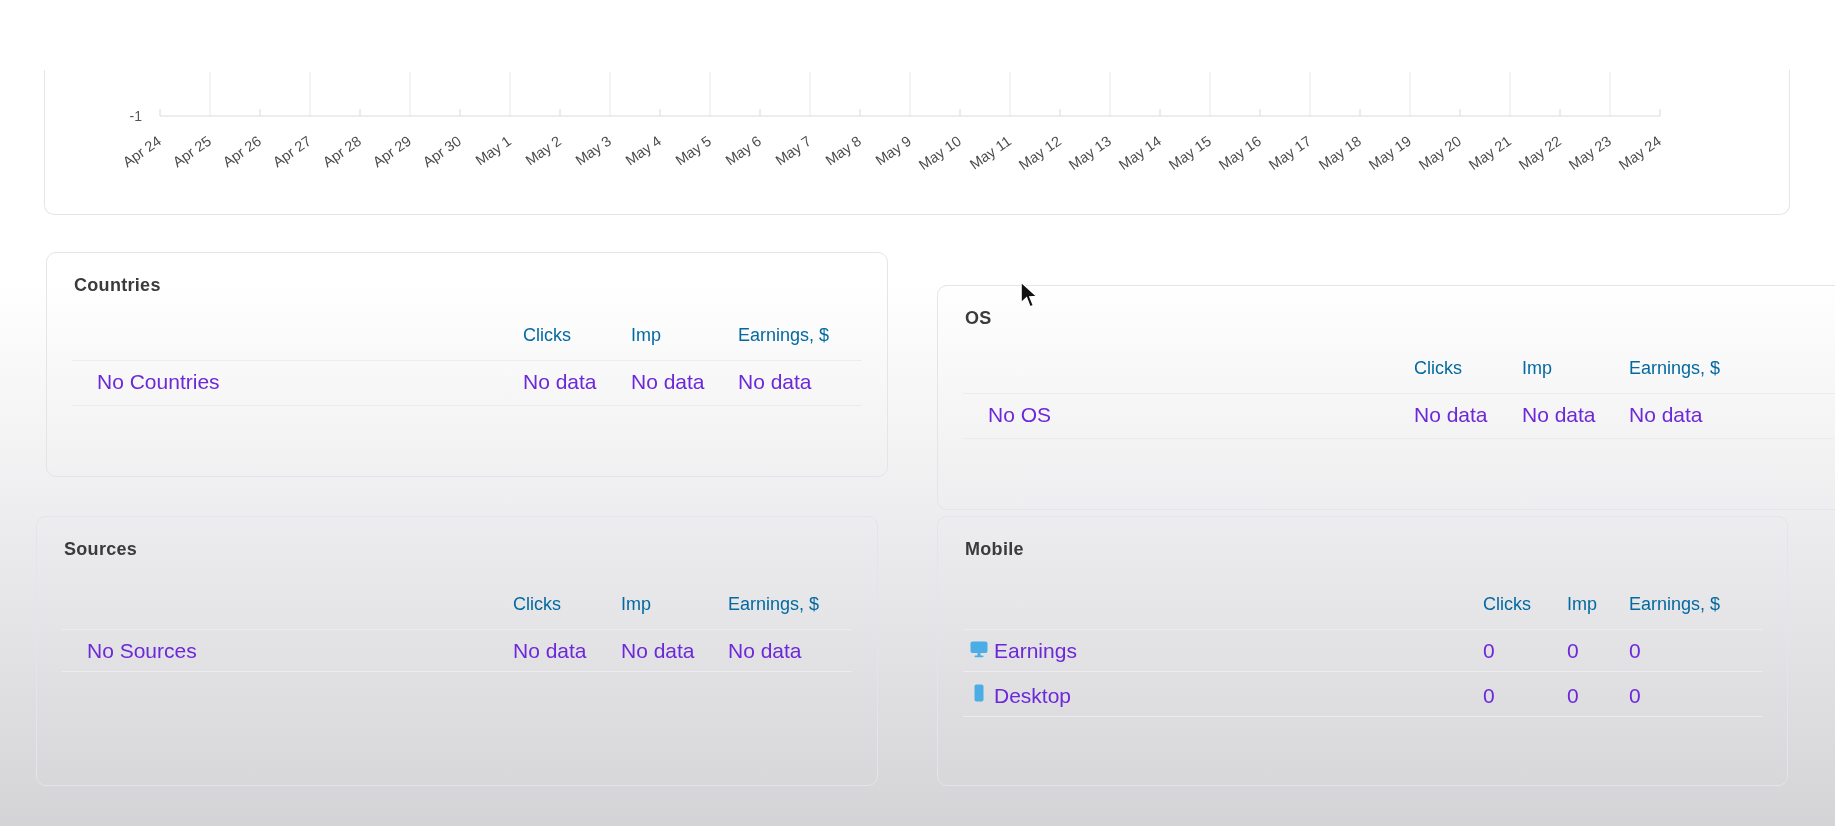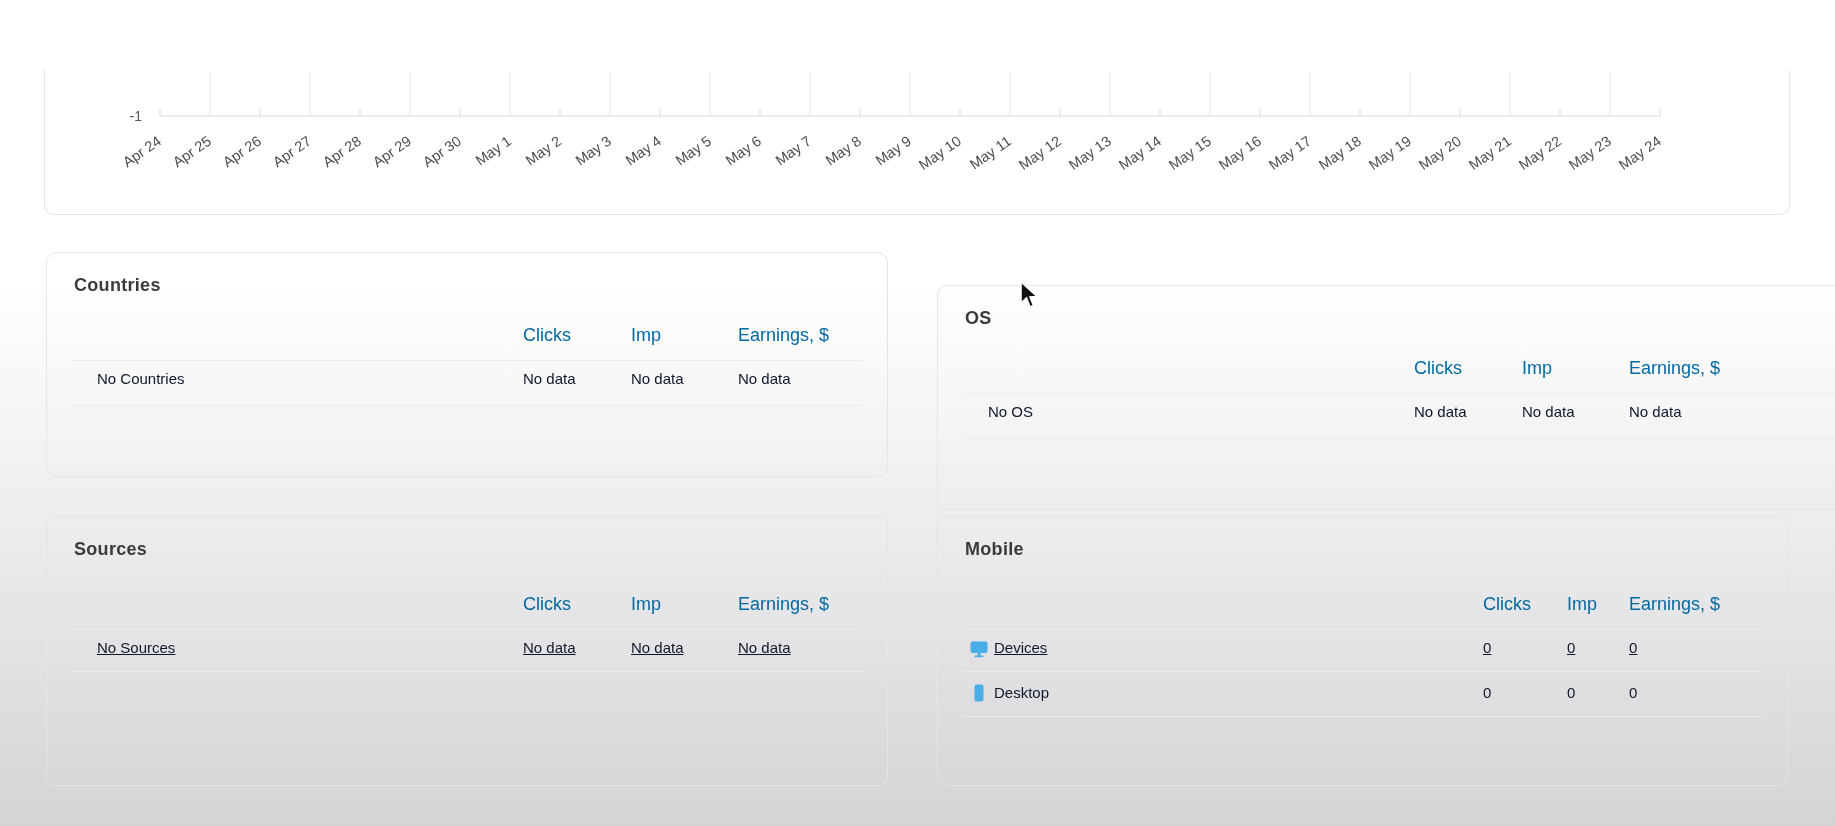--- a/index.html
+++ b/index.html
@@ -14,33 +14,33 @@
     border-radius:10px;
     background:transparent;
     box-sizing:border-box;
   }
   #chart-card{
     left:44px;top:70px;width:1746px;height:145px;
     border-top:none;border-radius:0 0 10px 10px;
   }
   #countries-card{left:46px;top:252px;width:842px;height:225px;}
   #os-card{left:937px;top:252px;width:1009px;height:225px;margin-top:33px;}
-  #sources-card{left:46px;top:516px;width:842px;height:270px;}
+  #sources-card{left:36px;top:516px;width:842px;height:270px;}
   #devices-card{left:937px;top:516px;width:851px;height:270px;}
   .card-title{
     position:absolute;left:27px;top:22px;
     font-size:18px;font-weight:700;color:#3b3b3b;letter-spacing:0.3px;
   }
   .cell{position:absolute;white-space:nowrap;}
   .hdr{font-size:18px;font-weight:400;color:#0369a1;}
   .t1 .hdr{top:72px;}
   .t2 .hdr{top:77px;}
-  .rowtxt{font-size:15px;color:#0f172a;}
+  .rowtxt{font-size:21px;color:#6d28d9;}
   .t1 .r1{top:117px;}
-  .t2 .r1{top:122px;text-decoration:underline;}
+  .t2 .r1{top:122px;}
   .t2 .r2{top:167px;}
   .col-name{left:50px;}
   .col-clicks{left:476px;}
   .col-imp{left:584px;}
   .col-earn{left:691px;}
   .dev .col-clicks{left:545px;}
   .dev .col-imp{left:629px;}
   .dev .col-earn{left:691px;}
   .divider{position:absolute;left:25px;right:25px;height:1px;background:#ebebf0;}
   .t1 .d1{top:107px;}
@@ -178,21 +178,21 @@
   <div class="cell hdr col-imp">Imp</div>
   <div class="cell hdr col-earn">Earnings, $</div>
   <div class="divider d1"></div>
 
   <div>
     <svg class="row-icon i1" viewBox="0 0 20 20">
       <rect x="1.5" y="2.5" width="17" height="11.5" rx="2" fill="#4aade6"></rect>
       <rect x="8.5" y="14" width="3" height="3" fill="#4aade6"></rect>
       <rect x="5.5" y="16.4" width="9" height="1.8" rx="0.9" fill="#4aade6"></rect>
     </svg>
-    <div class="cell rowtxt r1 col-name">Devices</div>
+    <div class="cell rowtxt r1 col-name">Earnings</div>
     <div class="cell rowtxt r1 col-clicks">0</div>
     <div class="cell rowtxt r1 col-imp">0</div>
     <div class="cell rowtxt r1 col-earn">0</div>
   </div>
   <div class="divider d2"></div>
 
   <div>
     <svg class="row-icon i2" viewBox="0 0 20 20">
       <rect x="5.5" y="1.5" width="9" height="17" rx="2" fill="#4aade6"></rect>
     </svg>

